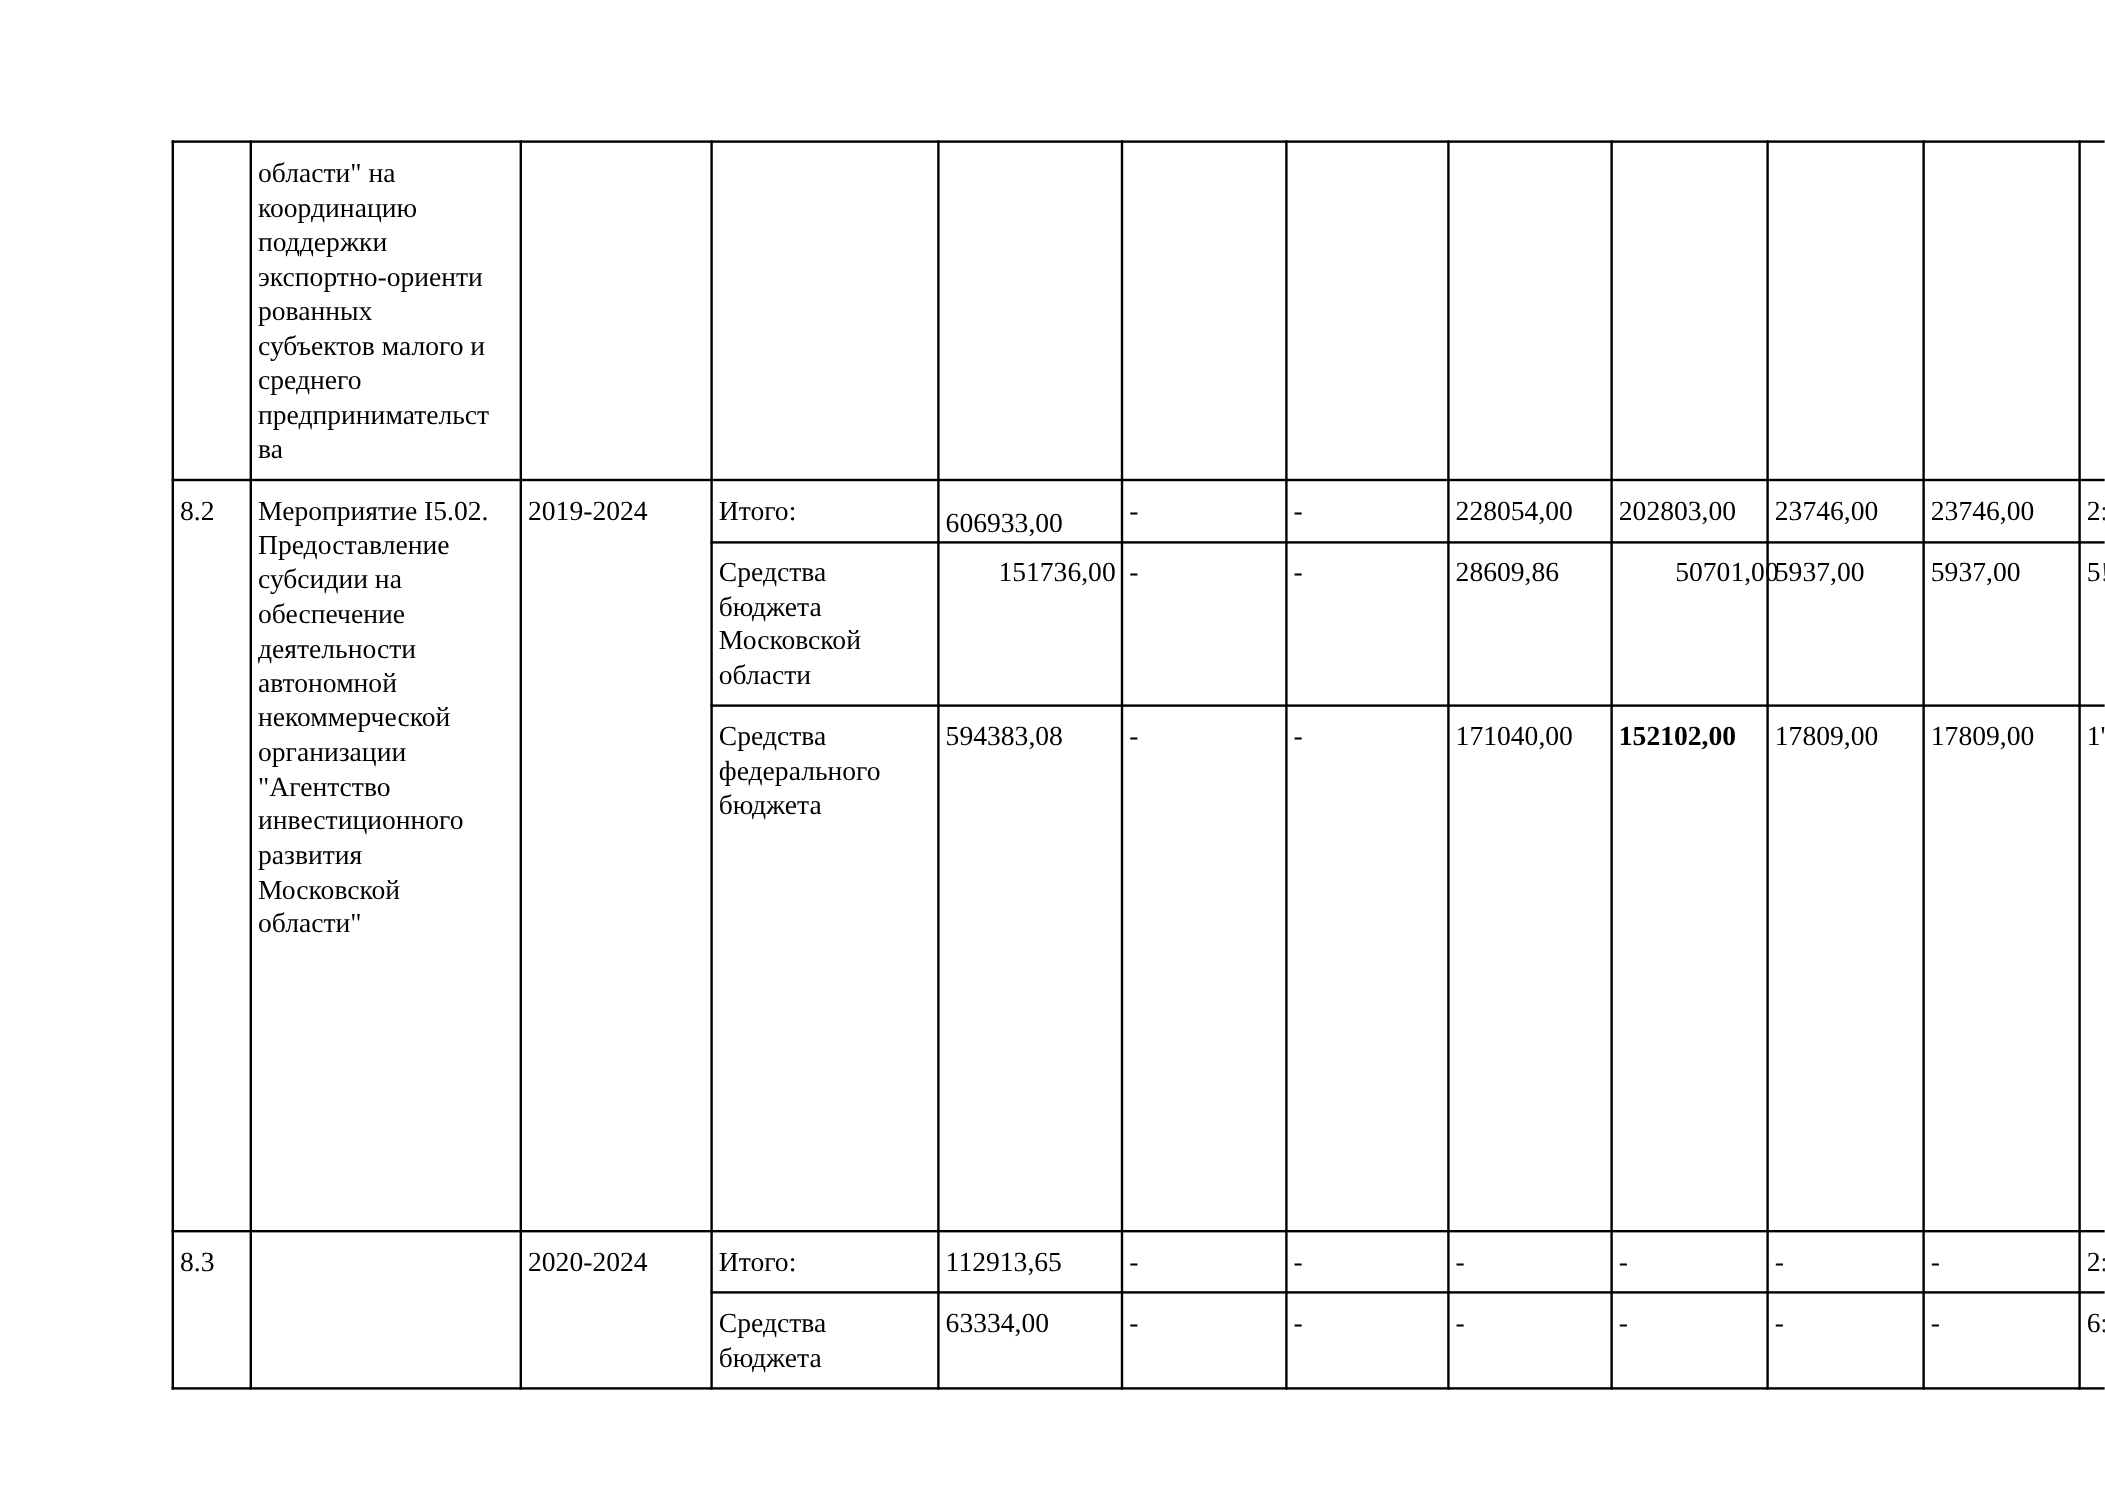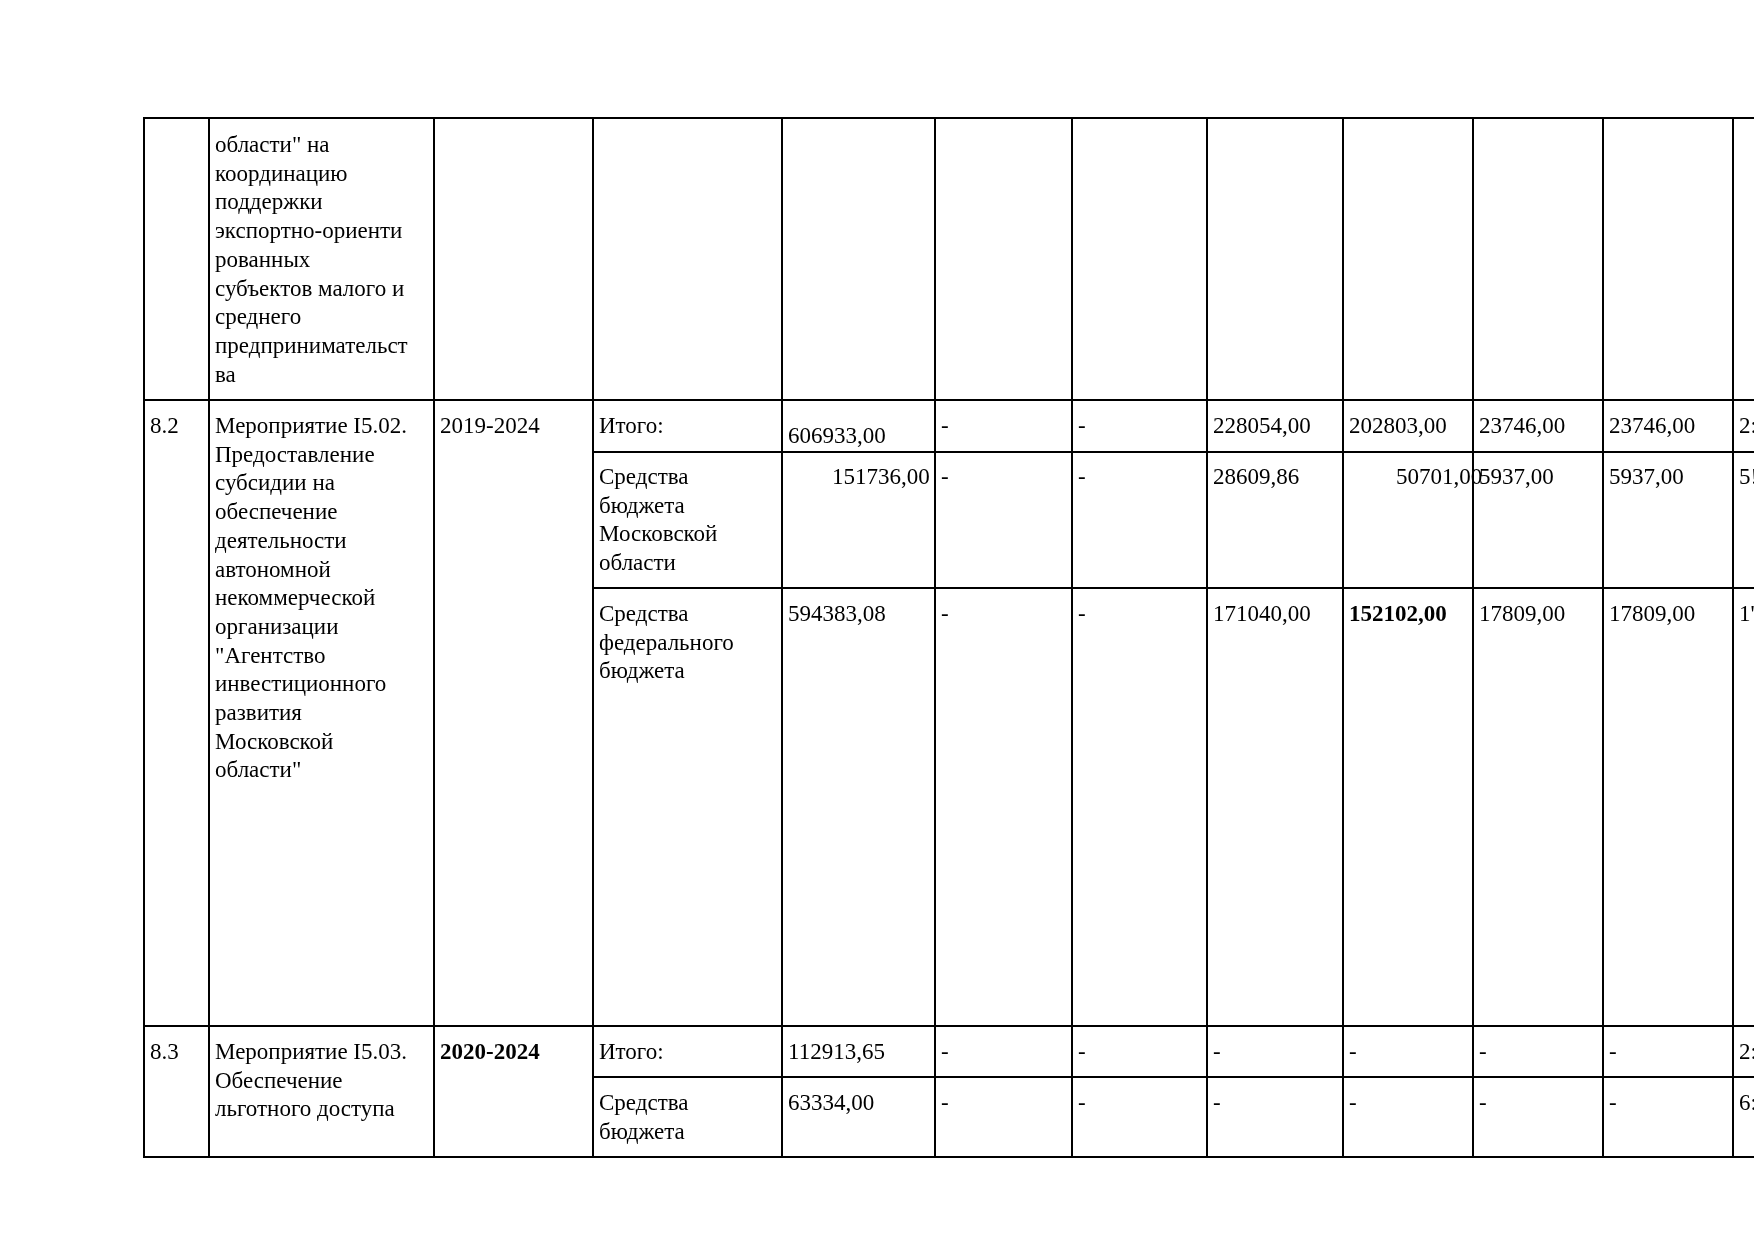--- a/index.html
+++ b/index.html
@@ -91,24 +91,21 @@
   <div class="cell" style="left:788px; top:600px;">594383,08</div>
   <div class="cell" style="left:941px; top:600px;">-</div>
   <div class="cell" style="left:1078px; top:600px;">-</div>
   <div class="cell" style="left:1213px; top:600px;">171040,00</div>
   <div class="cell" style="left:1349px; top:600px;font-weight:bold;">152102,00</div>
   <div class="cell" style="left:1479px; top:600px;">17809,00</div>
   <div class="cell" style="left:1609px; top:600px;">17809,00</div>
   <div class="cell" style="left:1739px; top:600px;">1'</div>
 
   <div class="cell" style="left:150px; top:1038px; width:56px;">8.3</div>
-  <div class="cell" style="left:215px; top:1038px; width:215px;">Мероприятие I5.03.
-Обеспечение
-льготного доступа</div>
-  <div class="cell" style="left:440px; top:1038px; width:150px;font-weight:bold;">2020-2024</div>
+  <div class="cell" style="left:440px; top:1038px; width:150px;">2020-2024</div>
 
   <div class="cell" style="left:599px; top:1038px; width:180px;">Итого:</div>
   <div class="cell" style="left:788px; top:1038px;">112913,65</div>
   <div class="cell" style="left:941px; top:1038px;">-</div>
   <div class="cell" style="left:1078px; top:1038px;">-</div>
   <div class="cell" style="left:1213px; top:1038px;">-</div>
   <div class="cell" style="left:1349px; top:1038px;">-</div>
   <div class="cell" style="left:1479px; top:1038px;">-</div>
   <div class="cell" style="left:1609px; top:1038px;">-</div>
   <div class="cell" style="left:1739px; top:1038px;">2:</div>

